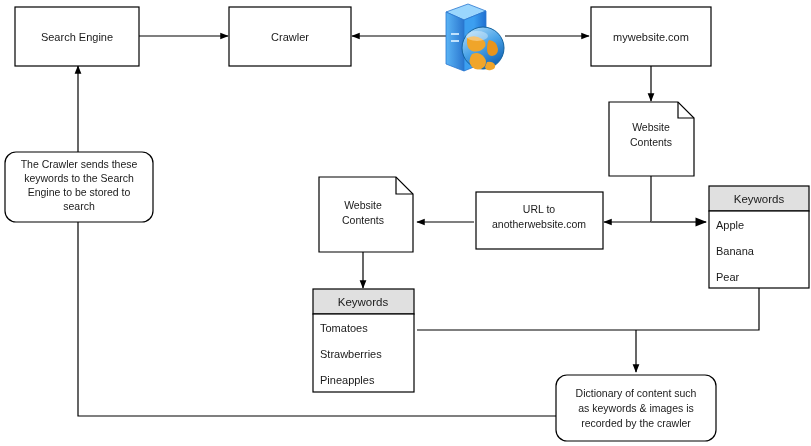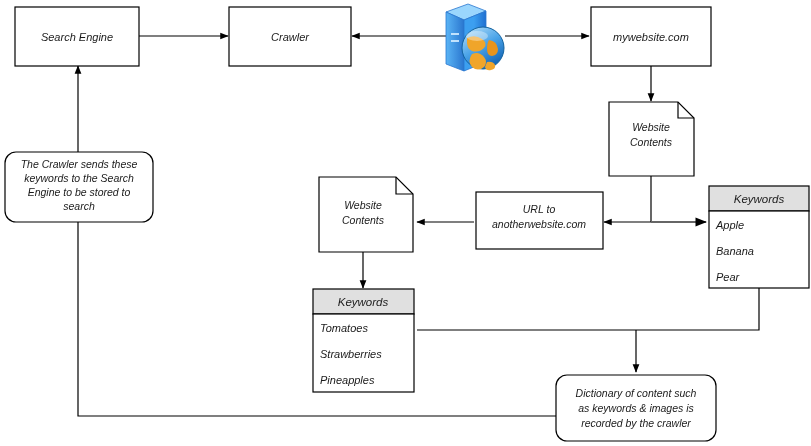--- a/index.html
+++ b/index.html
@@ -10,21 +10,20 @@
   body {
     width: 811px;
     height: 446px;
     font-family: "Liberation Sans", sans-serif;
     overflow: hidden;
   }
   #diagram-root {
     position: relative;
     width: 811px;
     height: 446px;
-    font-style: italic;
   }
   svg.canvas {
     position: absolute;
     left: 0;
     top: 0;
     width: 811px;
     height: 446px;
   }
   .node-text {
     font-family: "Liberation Sans", sans-serif;

